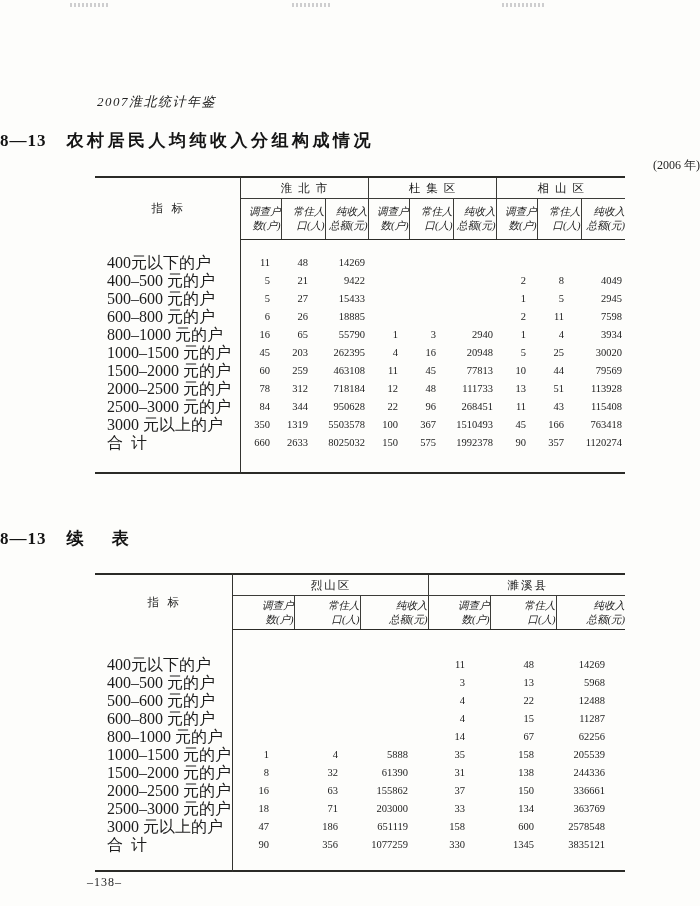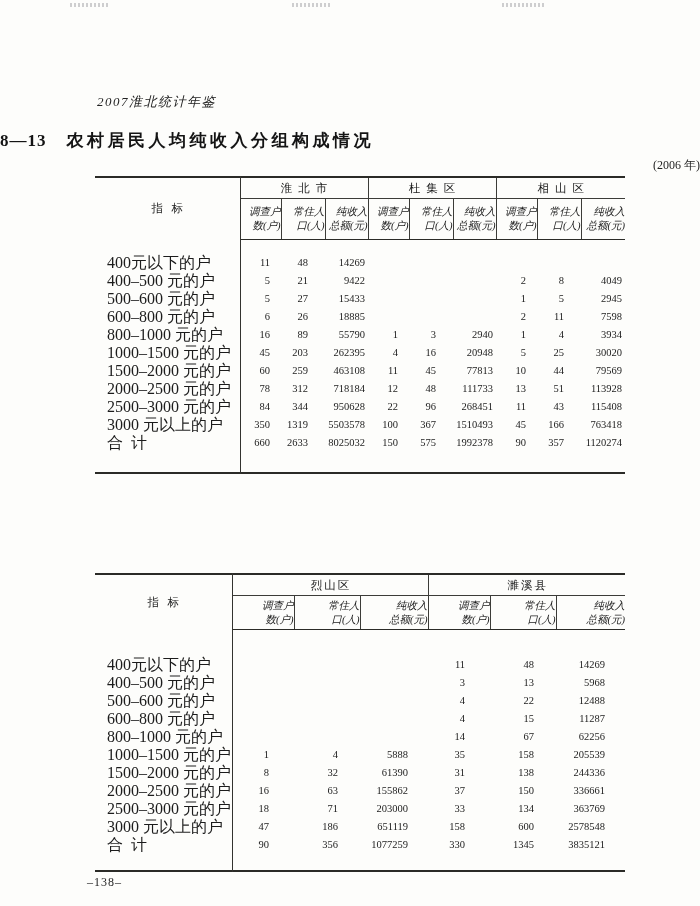--- a/index.html
+++ b/index.html
@@ -169,21 +169,21 @@
             <td class="num c1"></td>
             <td class="num c2"></td>
             <td class="num c3"></td>
             <td class="num c1">2</td>
             <td class="num c2">11</td>
             <td class="num c3">7598</td>
           </tr>
           <tr>
             <td class="lbl">800–1000 元的户</td>
             <td class="num c1">16</td>
-            <td class="num c2">89</td>
+            <td class="num c2">65</td>
             <td class="num c3">55790</td>
             <td class="num c1">1</td>
             <td class="num c2">3</td>
             <td class="num c3">2940</td>
             <td class="num c1">1</td>
             <td class="num c2">4</td>
             <td class="num c3">3934</td>
           </tr>
           <tr>
             <td class="lbl">1000–1500 元的户</td>
@@ -255,20 +255,23 @@
             <td class="num c3">1992378</td>
             <td class="num c1">90</td>
             <td class="num c2">357</td>
             <td class="num c3">1120274</td>
           </tr>
         </tbody>
     </table>
     <div class="vline"></div>
   </div>
 
+  <div class="t-title t2-title">
+    <span class="num-part">8—13</span><span class="text-part">续 表</span>
+  </div>
 
   <div class="tbl-wrap" id="t2wrap">
     <table id="t2">
       <colgroup>
         <col style="width:137px">
         <col style="width:62px">
           <col style="width:66px">
           <col style="width:68px">
         <col style="width:62px">
           <col style="width:66px">

